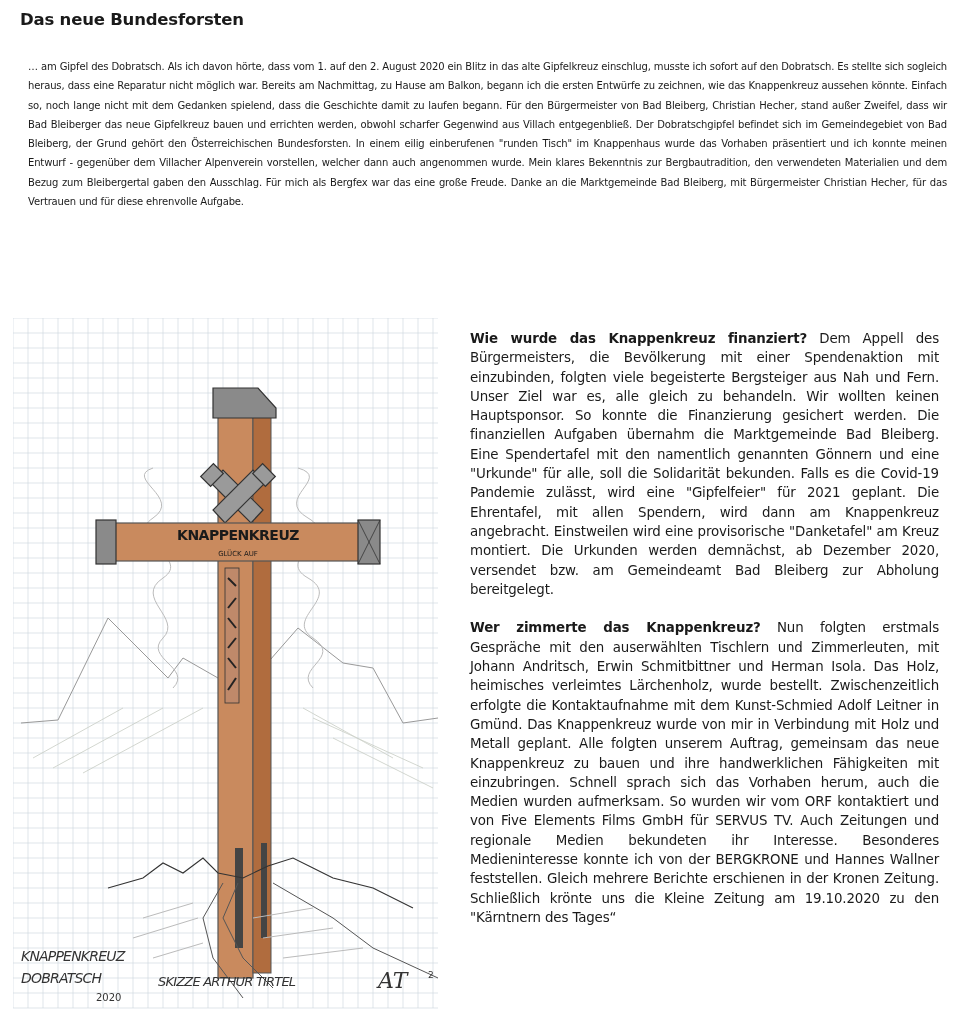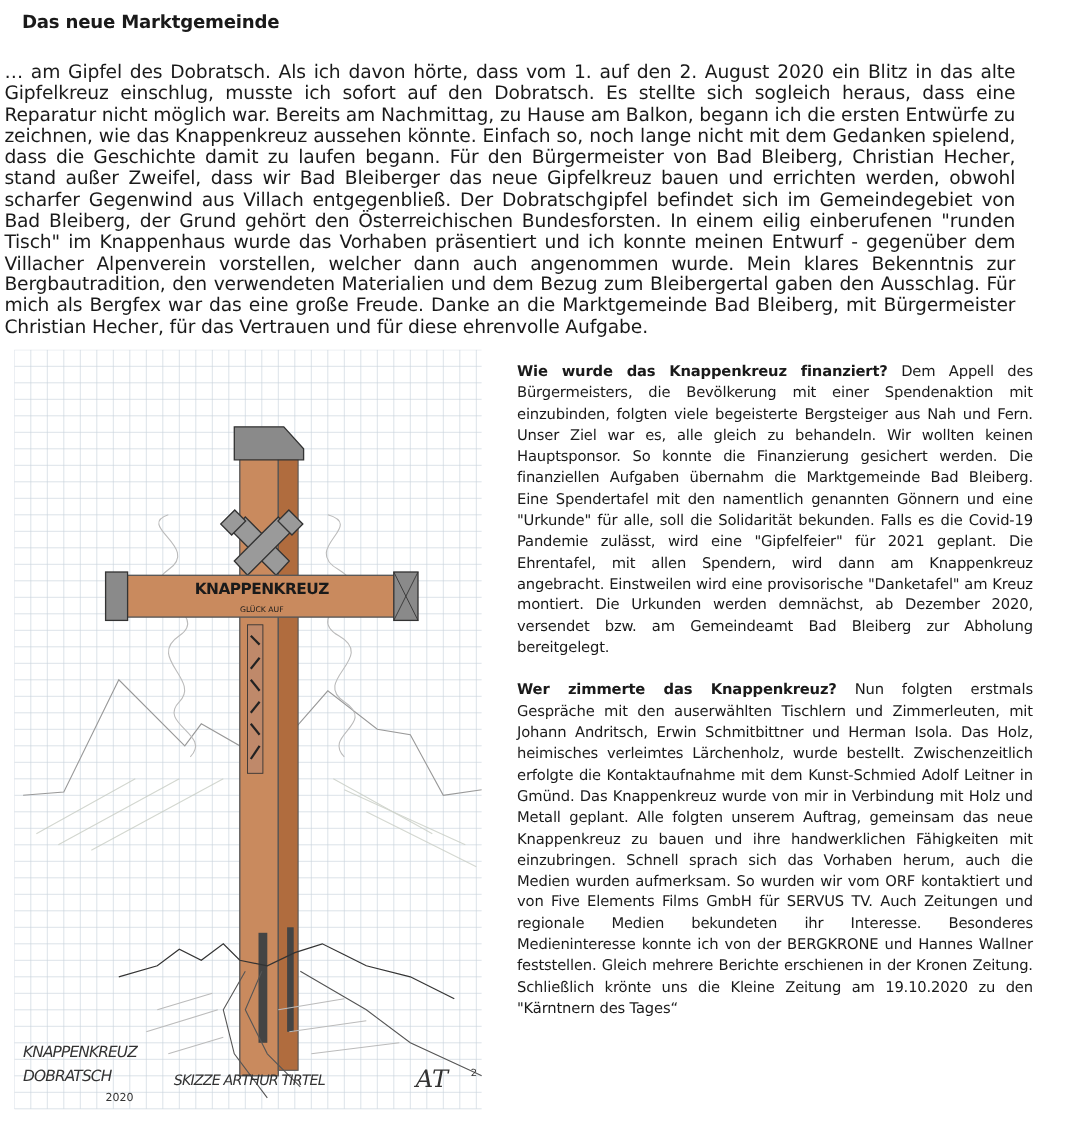--- a/index.html
+++ b/index.html
@@ -5,40 +5,40 @@
   html, body { margin: 0; padding: 0; background: #ffffff; }
   body {
     width: 980px; height: 1030px; position: relative; overflow: hidden;
     font-family: "DejaVu Sans", sans-serif; color: #1a1a1a;
   }
   .title {
     position: absolute; left: 20px; top: 10px;
     font-size: 16.5px; font-weight: bold; letter-spacing: -0.2px;
   }
   .intro {
-    position: absolute; left: 4px; top: 57px; width: 919px;
-    font-size: 17px; line-height: 19.3px; text-align: justify;
+    position: absolute; left: 28px; top: 57px; width: 919px;
+    font-size: 10px; line-height: 19.3px; text-align: justify;
     letter-spacing: -0.15px; margin: 0;
   }
   .sketch {
     position: absolute; left: 13px; top: 318px; width: 425px; height: 700px;
   }
   .sketch svg { width: 100%; height: 100%; display: block; }
   .right-col {
     position: absolute; left: 470px; top: 329px; width: 469px;
     font-size: 13.4px; line-height: 19.3px; text-align: justify;
     letter-spacing: -0.15px;
   }
   .right-col p { margin: 0 0 19.3px 0; }
   .right-col b { font-weight: bold; }
 </style>
 </head>
 <body>
 
-<div class="title">Das neue Marktgemeinde</div>
+<div class="title">Das neue Bundesforsten</div>
 
 <p class="intro">… am Gipfel des Dobratsch. Als ich davon hörte, dass vom 1. auf den 2. August 2020 ein Blitz in das alte Gipfelkreuz einschlug, musste ich sofort auf den Dobratsch. Es stellte sich sogleich heraus, dass eine Reparatur nicht möglich war. Bereits am Nachmittag, zu Hause am Balkon, begann ich die ersten Entwürfe zu zeichnen, wie das Knappenkreuz aussehen könnte. Einfach so, noch lange nicht mit dem Gedanken spielend, dass die Geschichte damit zu laufen begann. Für den Bürgermeister von Bad Bleiberg, Christian Hecher, stand außer Zweifel, dass wir Bad Bleiberger das neue Gipfelkreuz bauen und errichten werden, obwohl scharfer Gegenwind aus Villach entgegenbließ. Der Dobratschgipfel befindet sich im Gemeindegebiet von Bad Bleiberg, der Grund gehört den Österreichischen Bundesforsten. In einem eilig einberufenen "runden Tisch" im Knappenhaus wurde das Vorhaben präsentiert und ich konnte meinen Entwurf - gegenüber dem Villacher Alpenverein vorstellen, welcher dann auch angenommen wurde. Mein klares Bekenntnis zur Bergbautradition, den verwendeten Materialien und dem Bezug zum Bleibergertal gaben den Ausschlag. Für mich als Bergfex war das eine große Freude. Danke an die Marktgemeinde Bad Bleiberg, mit Bürgermeister Christian Hecher, für das Vertrauen und für diese ehrenvolle Aufgabe.</p>
 
 <div class="sketch">
   <svg id="sketch-svg" viewBox="0 0 425 700" xmlns="http://www.w3.org/2000/svg">
 
     <g id="grid">
         <line x1="0" y1="0" x2="0" y2="690" stroke="#c9d3dc" stroke-width="0.6"></line>
         <line x1="15" y1="0" x2="15" y2="690" stroke="#c9d3dc" stroke-width="0.6"></line>
         <line x1="30" y1="0" x2="30" y2="690" stroke="#c9d3dc" stroke-width="0.6"></line>

